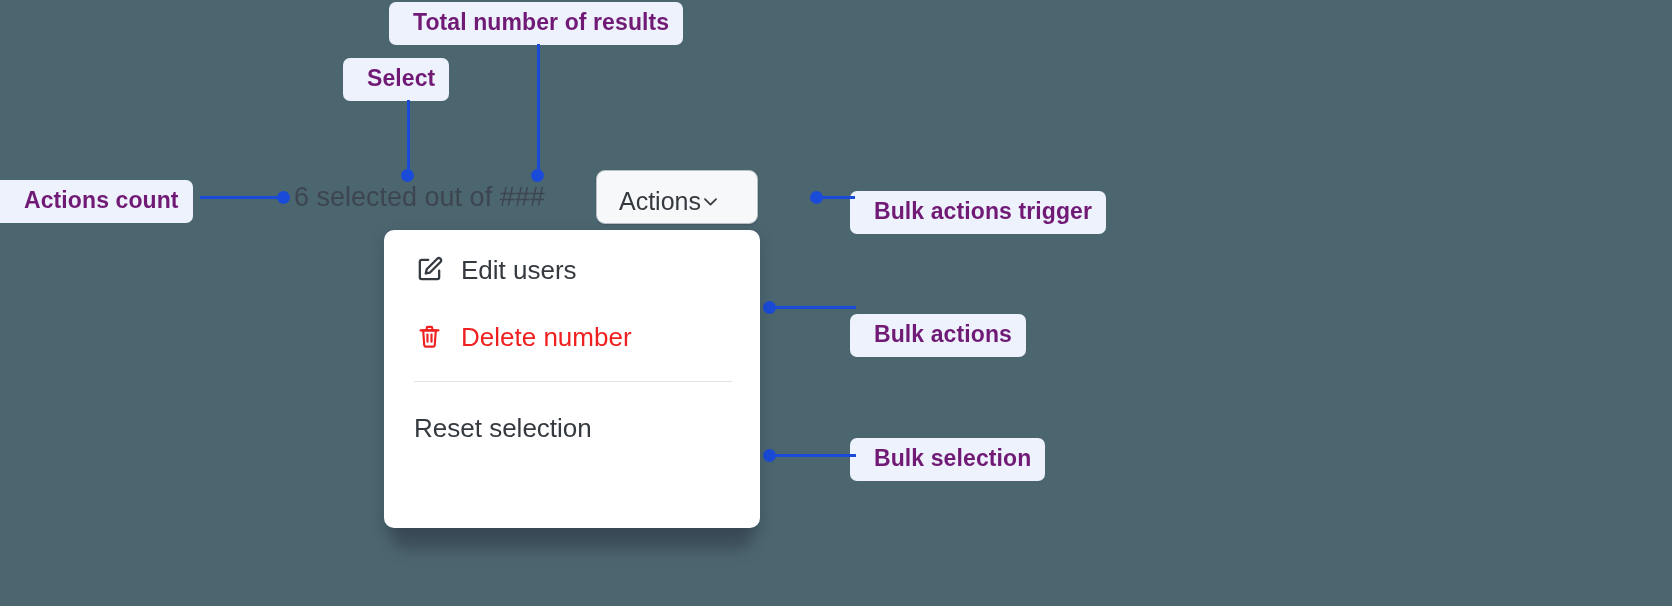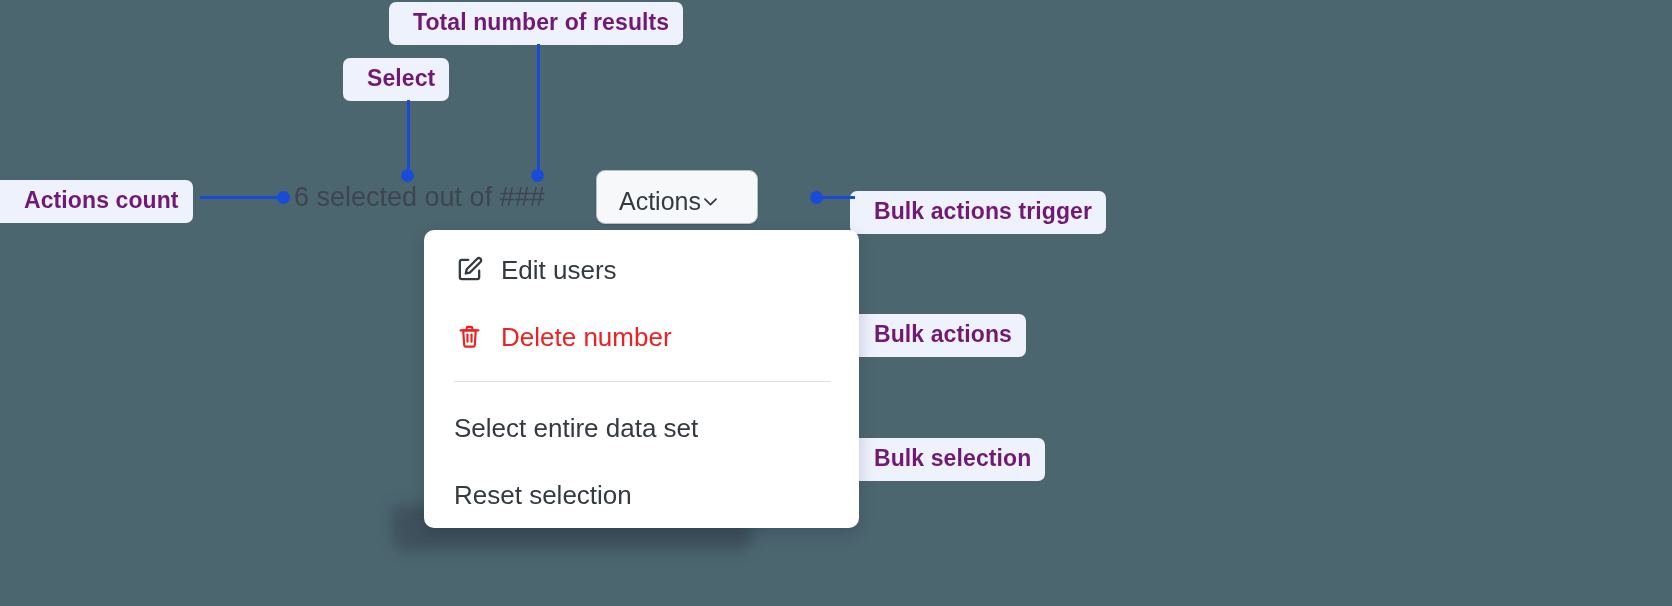--- a/index.html
+++ b/index.html
@@ -106,29 +106,28 @@
     width: 360px;
     height: 46px;
     background: rgba(32, 34, 48, 0.30);
     border-radius: 0 0 14px 14px;
     filter: blur(7px);
   }
   .dropdown {
     position: absolute;
     left: 384px;
     top: 230px;
-    width: 435px;
+    width: 376px;
     height: 298px;
     background: #ffffff;
     border-radius: 10px;
     box-shadow: 0 6px 16px rgba(16, 24, 40, 0.20);
     box-sizing: border-box;
     padding-top: 6px;
     overflow: visible;
-    margin-left: 40px;
   }
   .menu-item {
     display: flex;
     align-items: center;
     height: 67px;
     padding: 0 28px 0 30px;
     cursor: pointer;
     box-sizing: border-box;
   }
   .menu-item .mi-icon {
@@ -223,23 +222,20 @@
           <path d="M6.4 6.5h11.2l-.9 13.1A1.5 1.5 0 0 1 15.2 21H8.8a1.5 1.5 0 0 1-1.5-1.4z"></path>
           <path d="M10.2 10.3v6.4"></path>
           <path d="M13.8 10.3v6.4"></path>
         </svg>
       </span>
       <span class="mi-label">Delete number</span>
     </div>
 
     <div class="menu-divider"></div>
 
-    <div class="menu-item no-icon">
-      <span class="mi-label">Select entire data set</span>
-    </div>
 
     <div class="menu-item no-icon">
       <span class="mi-label">Reset selection</span>
     </div>
 
   </div>
 
 </div>
 
 </body></html>

